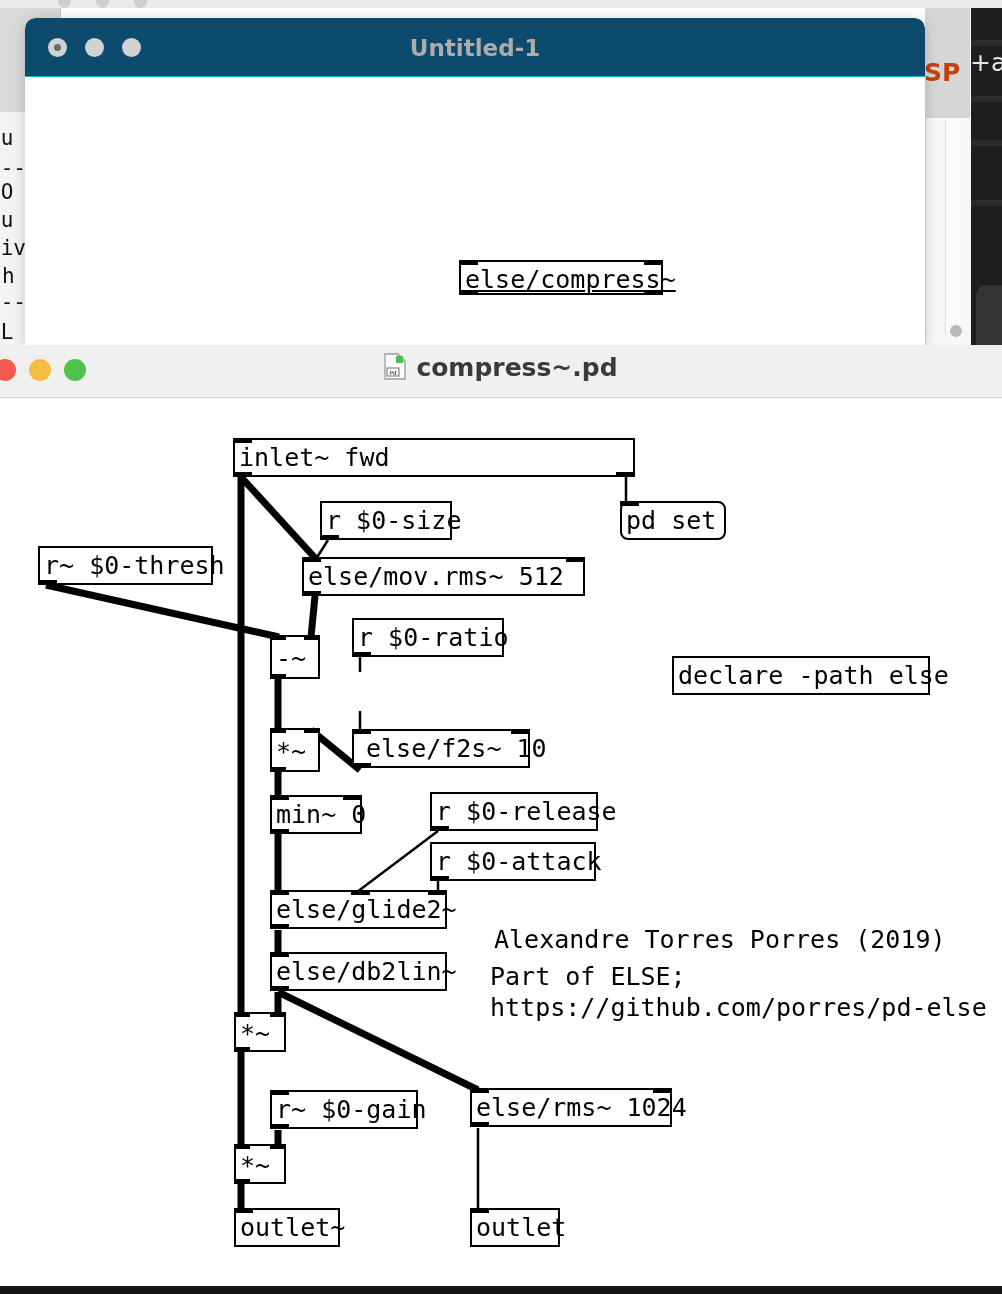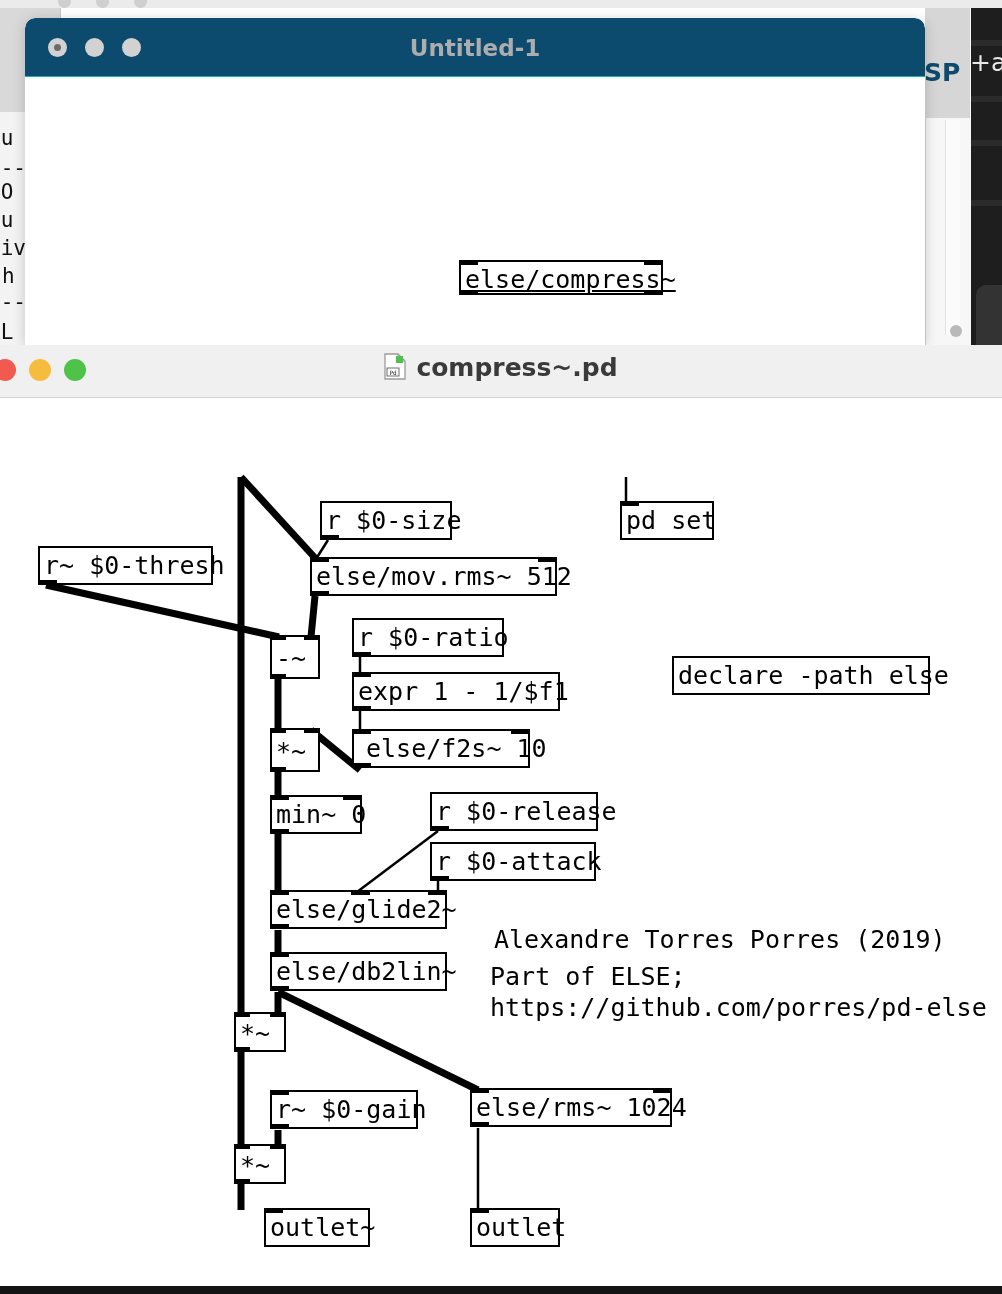--- a/index.html
+++ b/index.html
@@ -79,21 +79,21 @@
     background: #f7f7f7;
     border-left: 1px solid #d2d2d2;
   }
   .bg-pale-right-head {
     position: absolute; left: 925px; top: 8px; width: 45px; height: 110px;
     background: #d6d6d6;
   }
   .bg-pale-right-label {
     position: absolute; left: 924px; top: 58px;
     font-family: "DejaVu Sans", sans-serif;
-    font-size: 25px; font-weight: 600; color: #0c4a6e;
+    font-size: 25px; font-weight: 600; color: #c2410c;
     white-space: nowrap;
   }
   .bg-scroll-track {
     position: absolute; left: 945px; top: 120px; width: 14px; height: 215px;
     background: #fbfbfb; border-left: 1px solid #e2e2e2;
   }
   .bg-scroll-knob {
     position: absolute; left: 950px; top: 325px; width: 12px; height: 12px;
     border-radius: 50%; background: #b9b9b9;
   }
@@ -351,60 +351,61 @@
 
         <line class="cord-sig" x1="241" y1="654" x2="241" y2="748"></line>
 
         <line class="cord-sig" x1="278" y1="732" x2="278" y2="748"></line>
 
         <line class="cord-sig" x1="241" y1="786" x2="241" y2="812"></line>
 
         <line class="cord-msg" x1="478" y1="730" x2="478" y2="812"></line>
       </svg>
 
+      <div class="pdbox" style="left:233px; top:40px; width:402px; height:39px;">
+        <span>inlet~ fwd</span>
+        <span class="nub in" style="left:-2px;"></span>
+        <span class="nub out" style="left:-2px;"></span>
+        <span class="nub out" style="right:-2px;"></span>
+      </div>
 
       <div class="pdbox" style="left:320px; top:103px; width:132px; height:39px;">
         <span>r $0-size</span>
         <span class="nub out" style="left:-2px;"></span>
       </div>
 
-      <div class="pdbox" style="left:620px; top:103px; width:94px; height:39px;">
+      <div class="pdbox" style="left:620px; top:103px; width:106px; height:39px;border-radius:8px;">
         <span>pd set</span>
         <span class="nub in" style="left:-2px;"></span>
       </div>
 
       <div class="pdbox" style="left:38px; top:148px; width:175px; height:39px;">
         <span>r~ $0-thresh</span>
         <span class="nub out" style="left:-2px;"></span>
       </div>
 
-      <div class="pdbox" style="left:310px; top:159px; width:247px; height:39px;">
+      <div class="pdbox" style="left:302px; top:159px; width:283px; height:39px;">
         <span>else/mov.rms~ 512</span>
         <span class="nub in" style="left:-2px;"></span>
         <span class="nub in" style="right:-2px;"></span>
         <span class="nub out" style="left:-2px;"></span>
       </div>
 
       <div class="pdbox" style="left:352px; top:220px; width:152px; height:39px;">
         <span>r $0-ratio</span>
         <span class="nub out" style="left:-2px;"></span>
       </div>
 
       <div class="pdbox" style="left:270px; top:237px; width:50px; height:44px; padding-top:9px;">
         <span>-~</span>
         <span class="nub in" style="left:-2px; width:16px;"></span>
         <span class="nub in" style="right:-2px; width:16px;"></span>
         <span class="nub out" style="left:-2px; width:16px;"></span>
       </div>
 
-      <div class="pdbox" style="left:352px; top:274px; width:208px; height:39px;">
-        <span>expr 1 - 1/$f1</span>
-        <span class="nub in" style="left:-2px;"></span>
-        <span class="nub out" style="left:-2px;"></span>
-      </div>
 
       <div class="pdbox" style="left:270px; top:330px; width:50px; height:44px; padding-top:9px;">
         <span>*~</span>
         <span class="nub in" style="left:-2px; width:16px;"></span>
         <span class="nub in" style="right:-2px; width:16px;"></span>
         <span class="nub out" style="left:-2px; width:16px;"></span>
       </div>
 
       <div class="pdbox" style="left:352px; top:331px; width:178px; height:39px;padding-left:12px;">
         <span>else/f2s~ 10</span>
@@ -464,21 +465,21 @@
         <span class="nub out" style="left:-2px;"></span>
       </div>
 
       <div class="pdbox" style="left:234px; top:746px; width:52px; height:40px; padding-top:7px;">
         <span>*~</span>
         <span class="nub in" style="left:-2px; width:16px;"></span>
         <span class="nub in" style="right:-2px; width:16px;"></span>
         <span class="nub out" style="left:-2px; width:16px;"></span>
       </div>
 
-      <div class="pdbox" style="left:234px; top:810px; width:106px; height:39px;margin-left:30px;">
+      <div class="pdbox" style="left:234px; top:810px; width:106px; height:39px;">
         <span>outlet~</span>
         <span class="nub in" style="left:-2px;"></span>
       </div>
 
       <div class="pdbox" style="left:470px; top:810px; width:90px; height:39px;">
         <span>outlet</span>
         <span class="nub in" style="left:-2px;"></span>
       </div>
 
       <div class="pdbox" style="left:672px; top:258px; width:258px; height:39px;">

